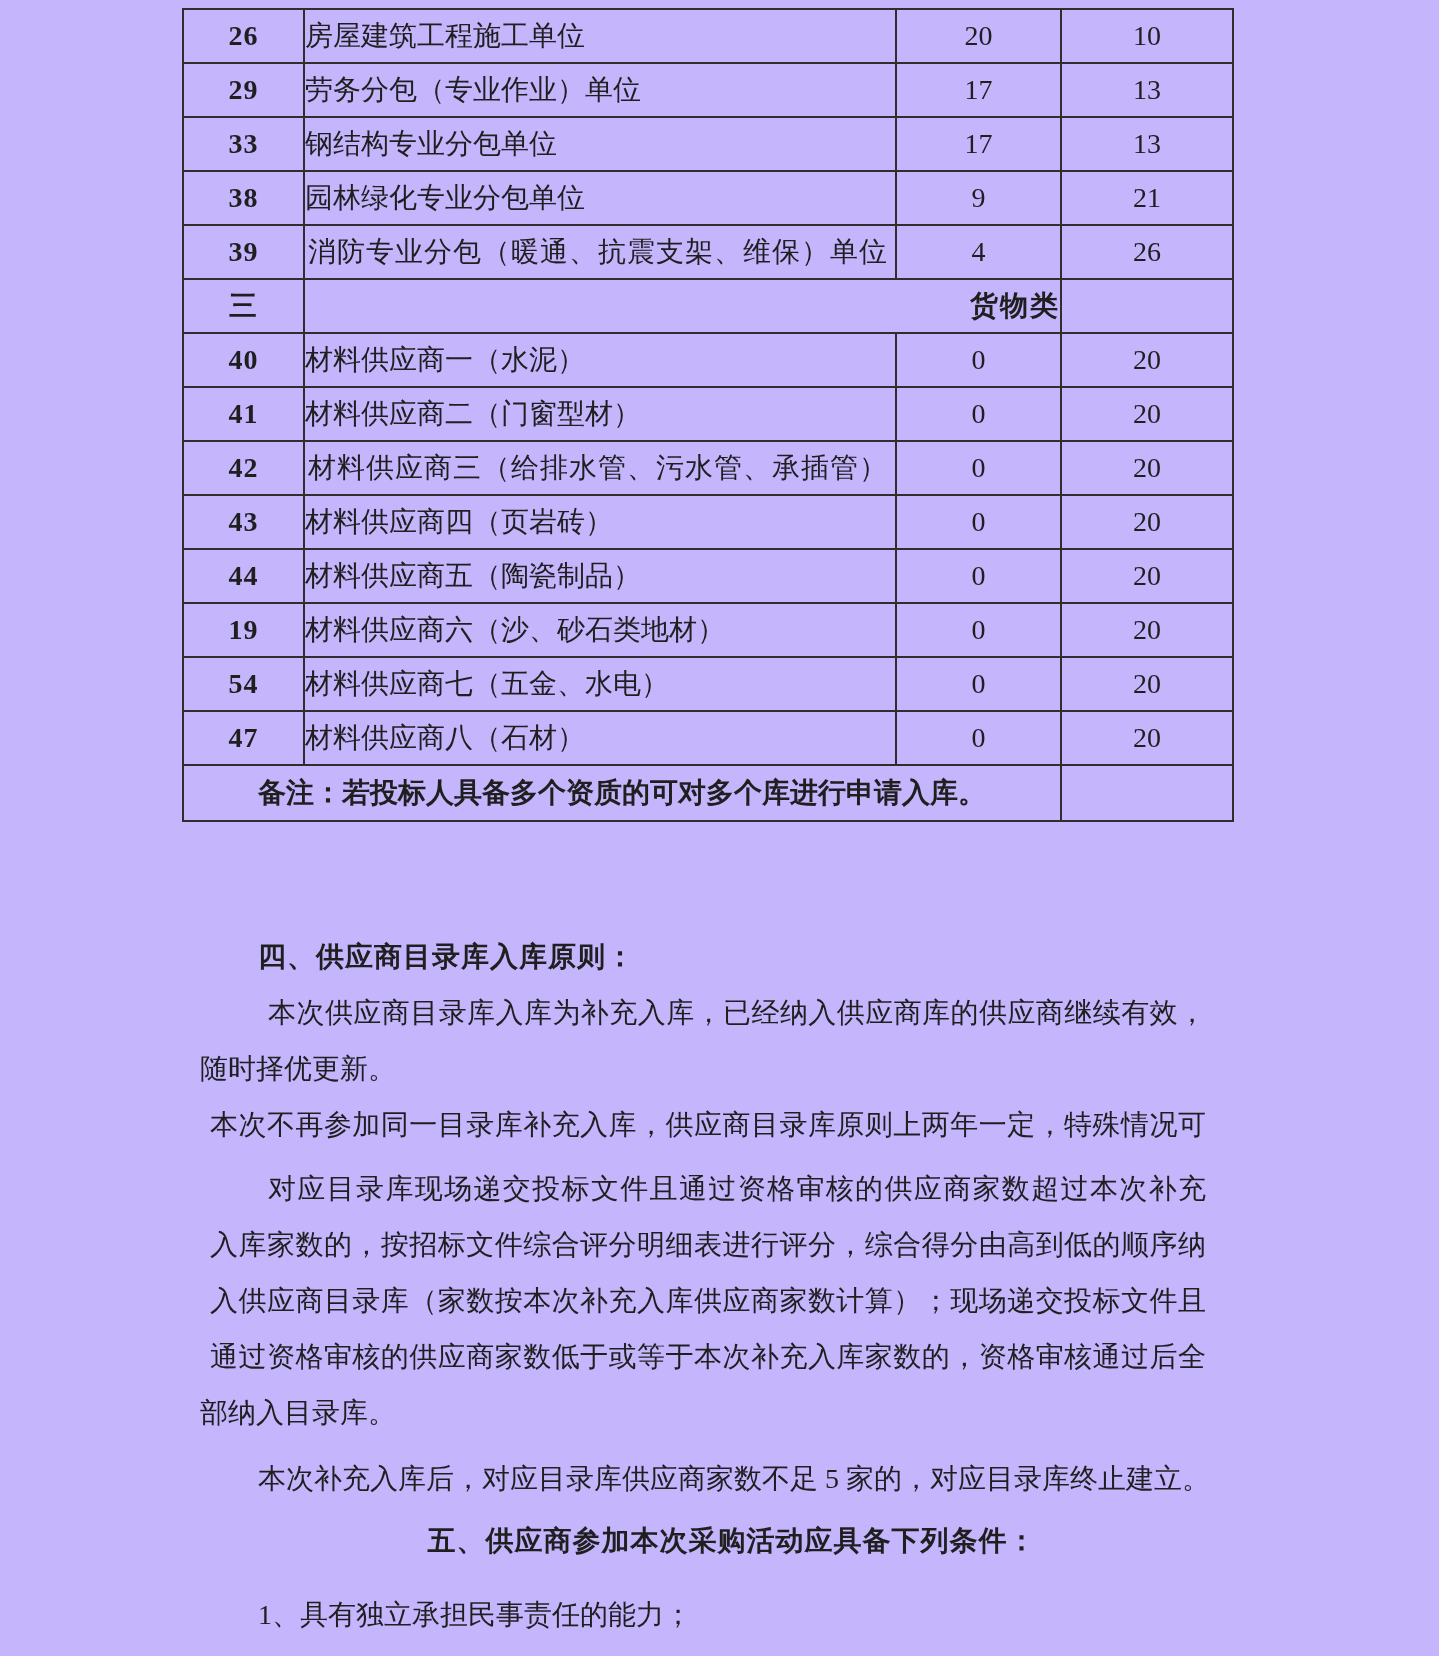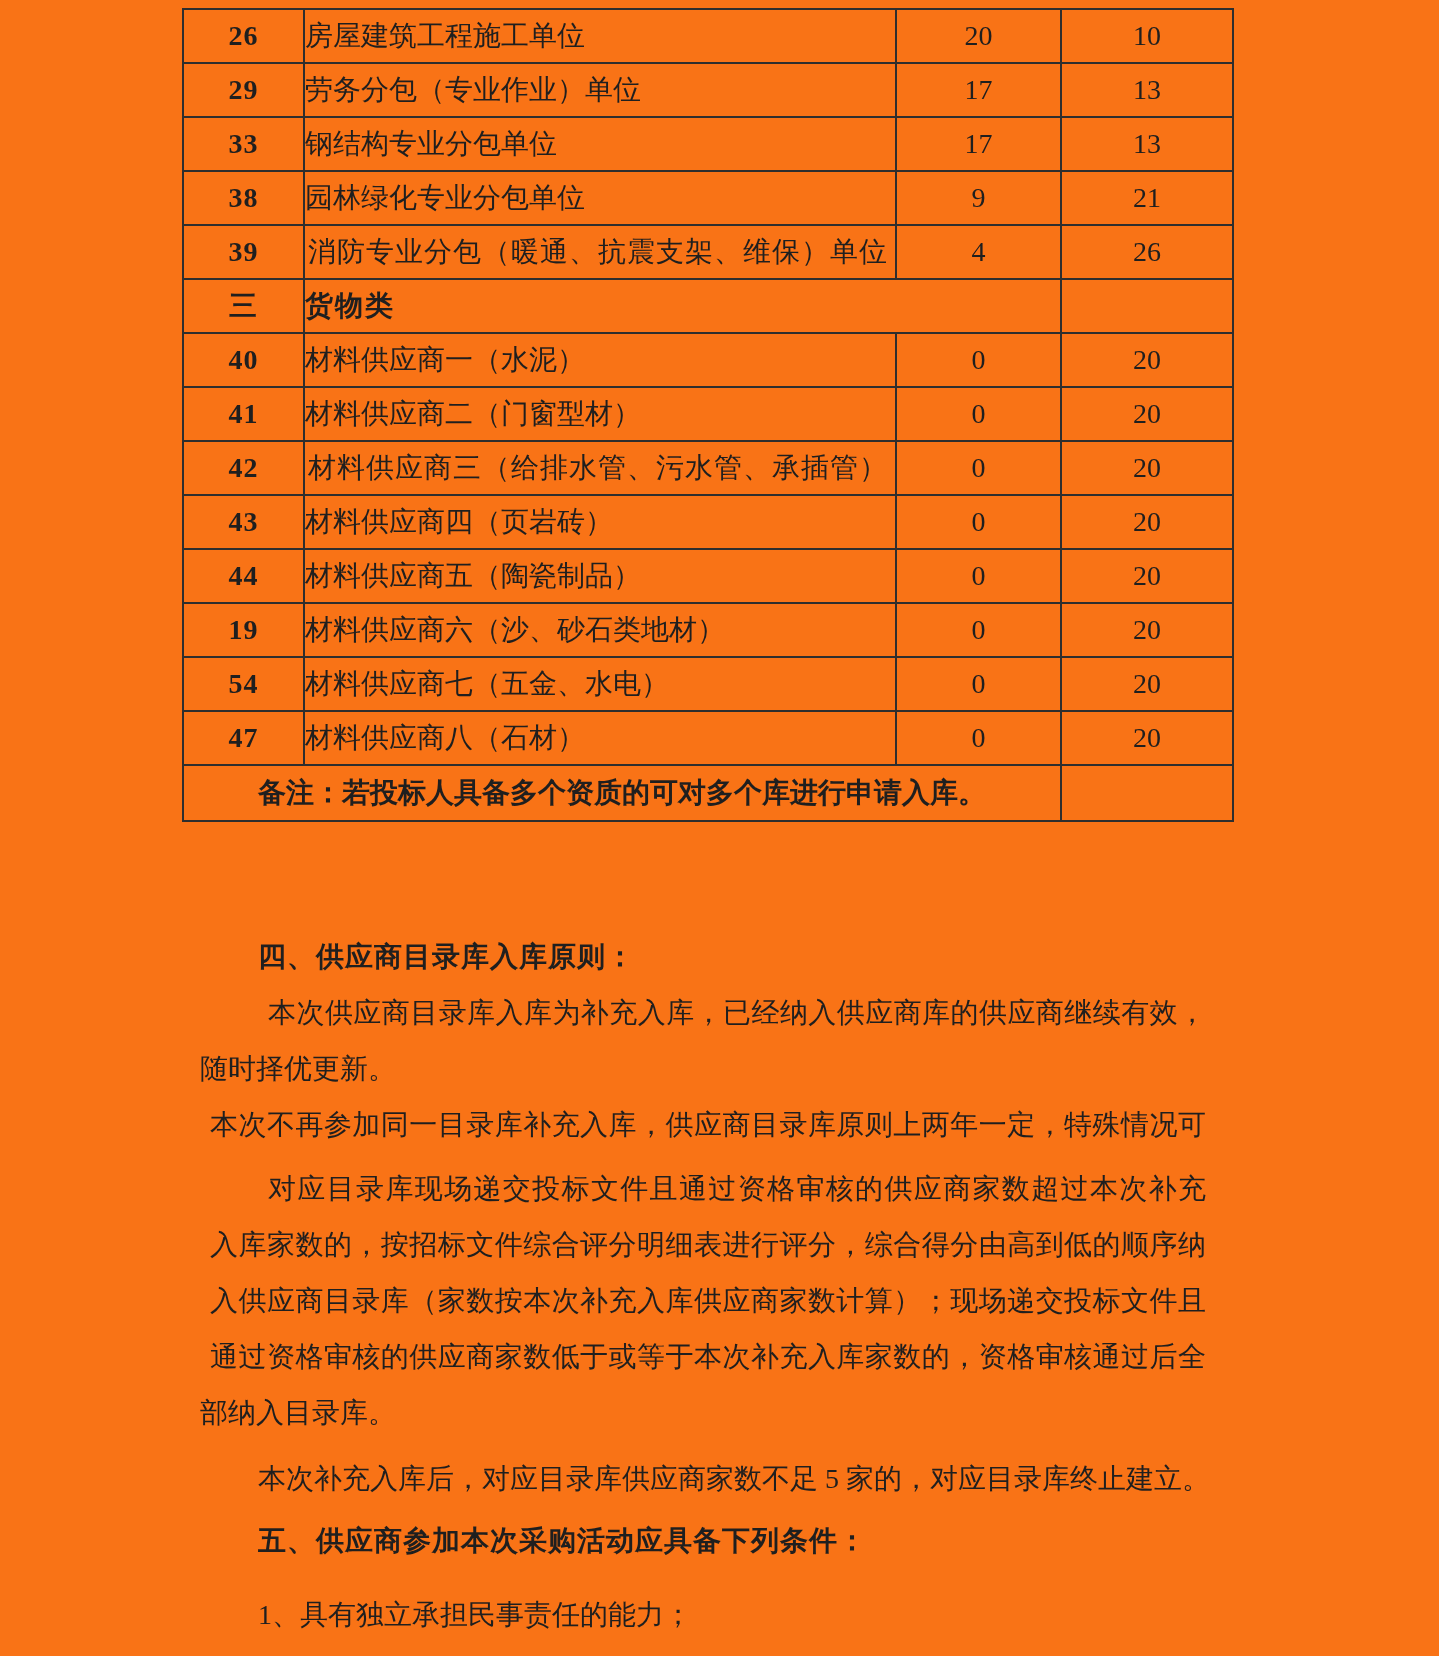--- a/index.html
+++ b/index.html
@@ -2,56 +2,56 @@
 <html><head>
 <meta charset="utf-8">
 <style>
   html,body{margin:0;padding:0;}
   body{
     width:1439px;height:1656px;position:relative;overflow:hidden;
     background:#ffffff;
     font-family:"Liberation Serif","DejaVu Serif",serif;
     color:#1f1f1f;
   }
-  .page{position:absolute;inset:0;background:#f97316;}
+  .page{position:absolute;inset:0;background:#c4b5fd;}
 
   
   table.quota{
     position:absolute;left:182px;top:8px;
     border-collapse:collapse;table-layout:fixed;
     width:1050px;
   }
   table.quota td{
     border:2px solid #2e2e2e;
     font-size:28px;
     vertical-align:middle;
     padding:0;
     overflow:hidden;
   }
   tr.r{height:54px;}
   tr.r-note{height:56px;}
   td.c-no{text-align:center;font-weight:bold;letter-spacing:1px;}
   td.c-name{padding-left:58px;white-space:nowrap;}
   td.c-name.flush{padding-left:3px;letter-spacing:1px;}
   td.c-val{text-align:center;}
-  td.c-cat{text-align:left;font-weight:bold;letter-spacing:2px;}
+  td.c-cat{text-align:right;font-weight:bold;letter-spacing:2px;}
   td.c-note{text-align:center;font-weight:bold;}
 
   
   .textblock{
     position:absolute;left:200px;top:929px;width:1006px;
     font-size:28px;line-height:56px;
   }
   .ln{height:56px;white-space:nowrap;}
   .ln.just{white-space:normal;text-align:justify;text-align-last:justify;overflow:hidden;margin-left:10px;}
   .ln.ind{text-indent:58px;}
   .ln.b{font-weight:bold;letter-spacing:1px;}
   .mt8{margin-top:8px;}
   .mt10{margin-top:10px;}
-  .mt6{margin-top:6px;}
+  .mt6{margin-top:6px;text-align:center;}
   .mt18{margin-top:18px;}
 </style>
 </head>
 <body>
 
 <div class="page">
 
   <table class="quota">
     <colgroup>
       <col style="width:121px">

